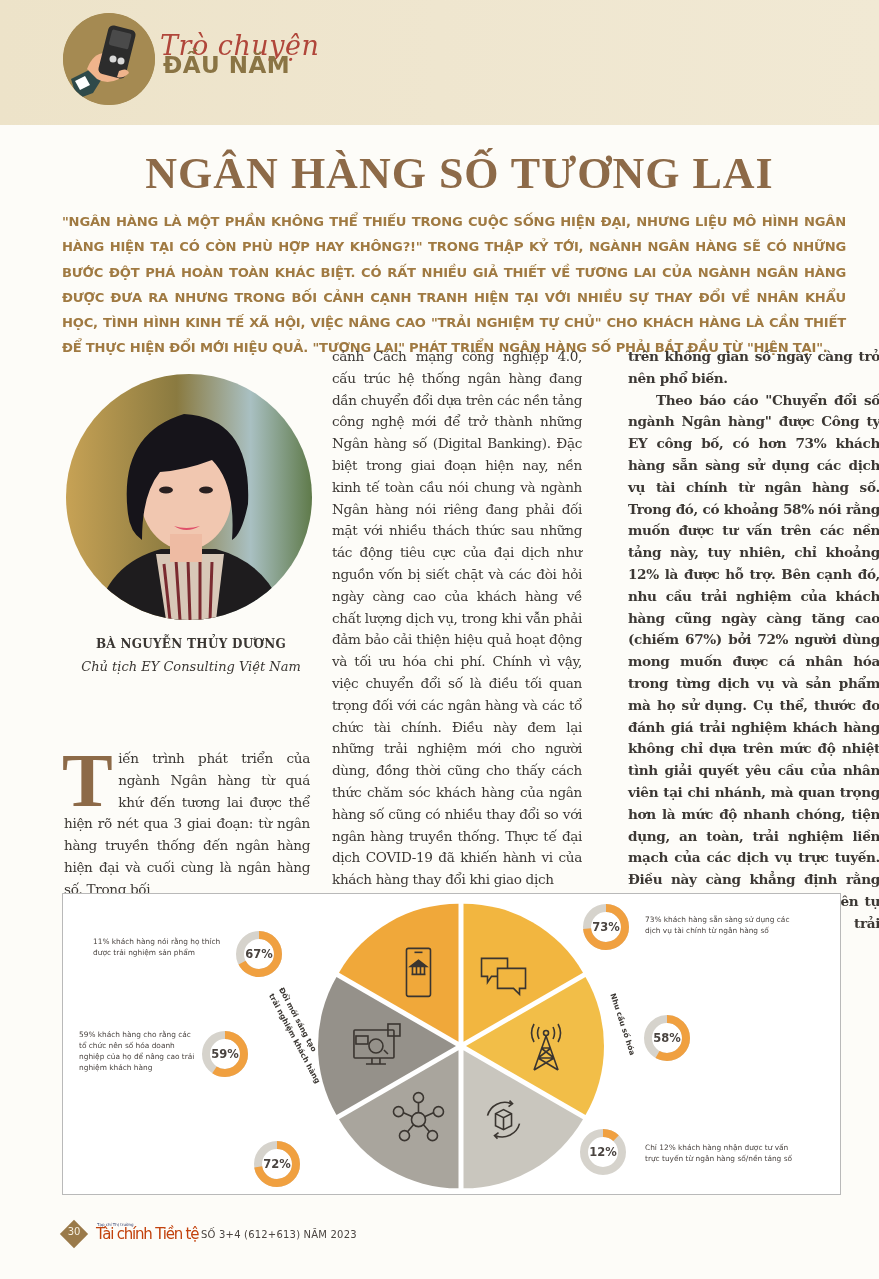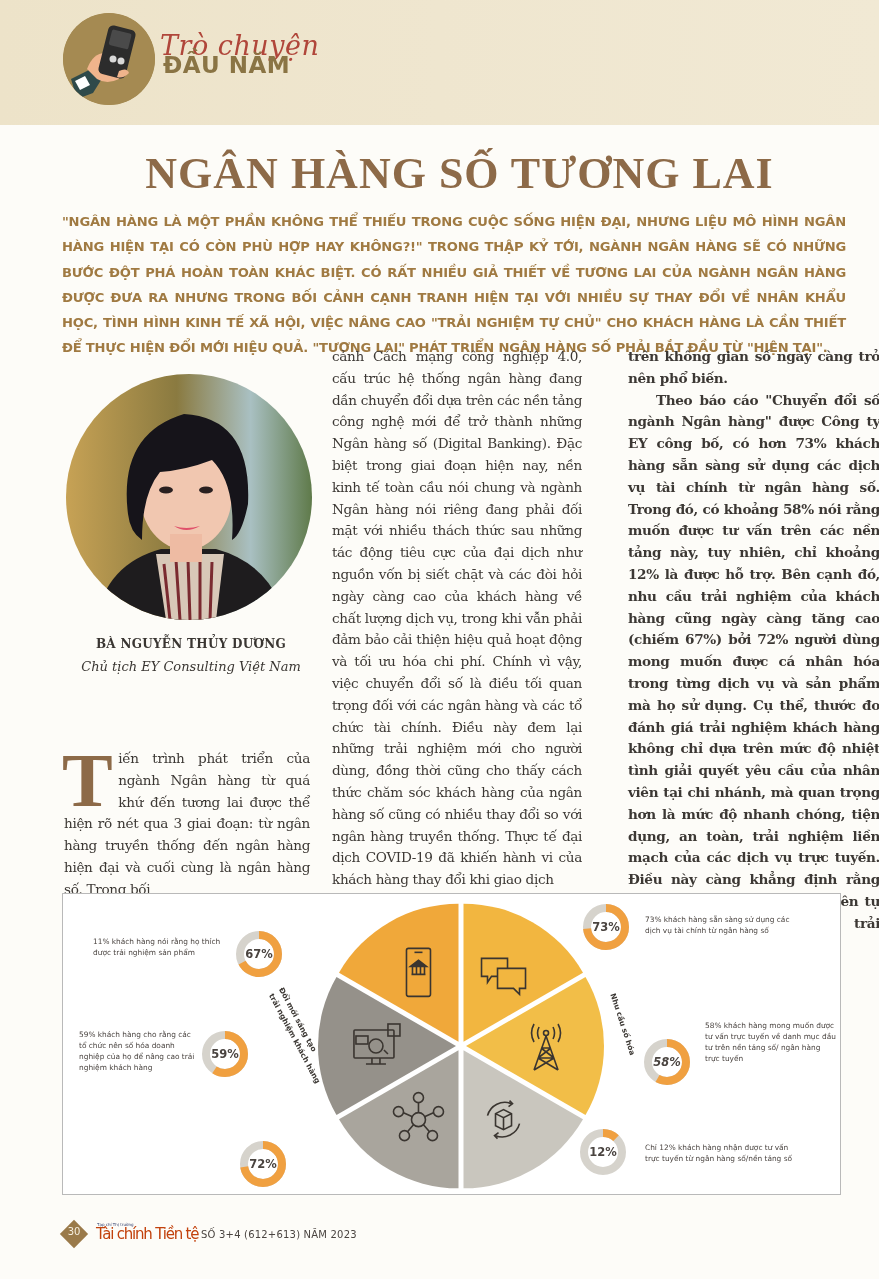--- a/index.html
+++ b/index.html
@@ -249,45 +249,44 @@
 
   <div class="stat-text" style="left:16px; top:135px; width:120px;">59% khách hàng cho rằng các tổ chức nên số hóa doanh nghiệp của họ để nâng cao trải nghiệm khách hàng</div>
   <div class="donut" style="left:138px; top:136px;text-decoration:underline;">
     <svg class="donut-svg" viewBox="0 0 48 48">
         <circle cx="24" cy="24" r="19" fill="none" stroke="#d6d3cc" stroke-width="8"></circle>
         <circle cx="24" cy="24" r="19" fill="none" stroke="#f0a040" stroke-width="8" stroke-dasharray="70.43450729348315 119.38052083641213" transform="rotate(-90 24 24)"></circle>
       </svg>
     <div class="donut-label">59%</div>
   </div>
 
-  <div class="donut" style="left:176px; top:246px;">
+  <div class="donut" style="left:190px; top:246px;">
     <svg class="donut-svg" viewBox="0 0 48 48">
         <circle cx="24" cy="24" r="19" fill="none" stroke="#d6d3cc" stroke-width="8"></circle>
         <circle cx="24" cy="24" r="19" fill="none" stroke="#f0a040" stroke-width="8" stroke-dasharray="85.95397500221674 119.38052083641213" transform="rotate(-90 24 24)"></circle>
       </svg>
     <div class="donut-label">72%</div>
   </div>
 
   <div class="donut" style="left:519px; top:9px;">
     <svg class="donut-svg" viewBox="0 0 48 48">
         <circle cx="24" cy="24" r="19" fill="none" stroke="#d6d3cc" stroke-width="8"></circle>
         <circle cx="24" cy="24" r="19" fill="none" stroke="#f0a040" stroke-width="8" stroke-dasharray="87.14778021058085 119.38052083641213" transform="rotate(-90 24 24)"></circle>
       </svg>
     <div class="donut-label">73%</div>
   </div>
   <div class="stat-text" style="left:582px; top:20px; width:148px;">73% khách hàng sẵn sàng sử dụng các dịch vụ tài chính từ ngân hàng số</div>
 
-  <div class="donut" style="left:580px; top:144px;font-style:italic;">
+  <div class="donut" style="left:580px; top:120px;">
     <svg class="donut-svg" viewBox="0 0 48 48">
         <circle cx="24" cy="24" r="19" fill="none" stroke="#d6d3cc" stroke-width="8"></circle>
         <circle cx="24" cy="24" r="19" fill="none" stroke="#f0a040" stroke-width="8" stroke-dasharray="69.24070208511903 119.38052083641213" transform="rotate(-90 24 24)"></circle>
       </svg>
     <div class="donut-label">58%</div>
   </div>
-  <div class="stat-text" style="left:642px; top:126px; width:132px;">58% khách hàng mong muốn được tư vấn trực tuyến về danh mục đầu tư trên nền tảng số/ ngân hàng trực tuyến</div>
 
   <div class="donut" style="left:516px; top:234px;">
     <svg class="donut-svg" viewBox="0 0 48 48">
         <circle cx="24" cy="24" r="19" fill="none" stroke="#d6d3cc" stroke-width="8"></circle>
         <circle cx="24" cy="24" r="19" fill="none" stroke="#f0a040" stroke-width="8" stroke-dasharray="14.325662500369456 119.38052083641213" transform="rotate(-90 24 24)"></circle>
       </svg>
     <div class="donut-label">12%</div>
   </div>
   <div class="stat-text" style="left:582px; top:248px; width:160px;">Chỉ 12% khách hàng nhận được tư vấn trực tuyến từ ngân hàng số/nền tảng số</div>
 </div>

